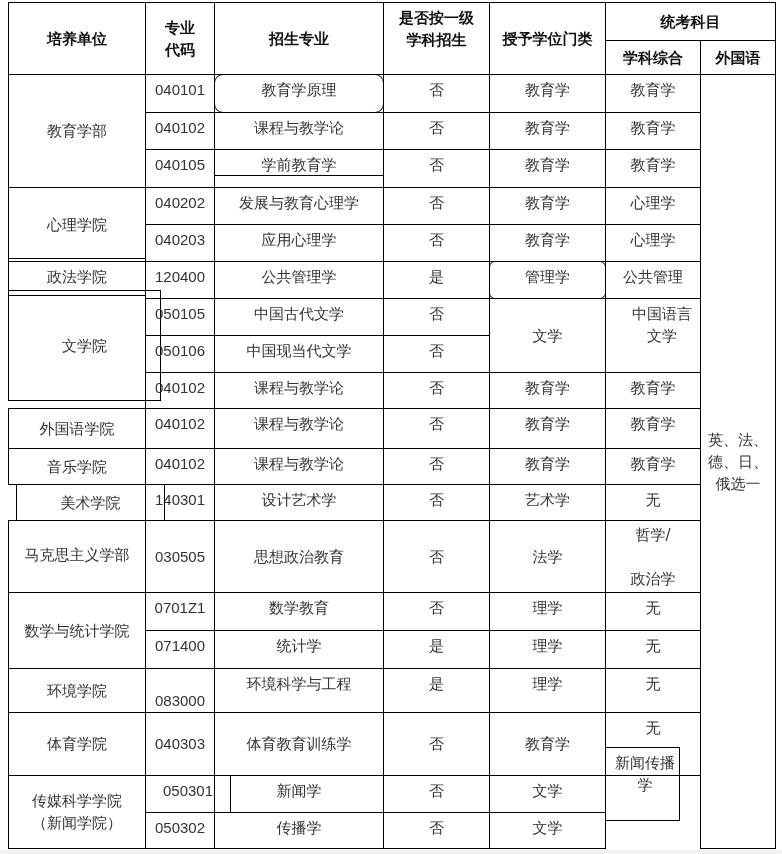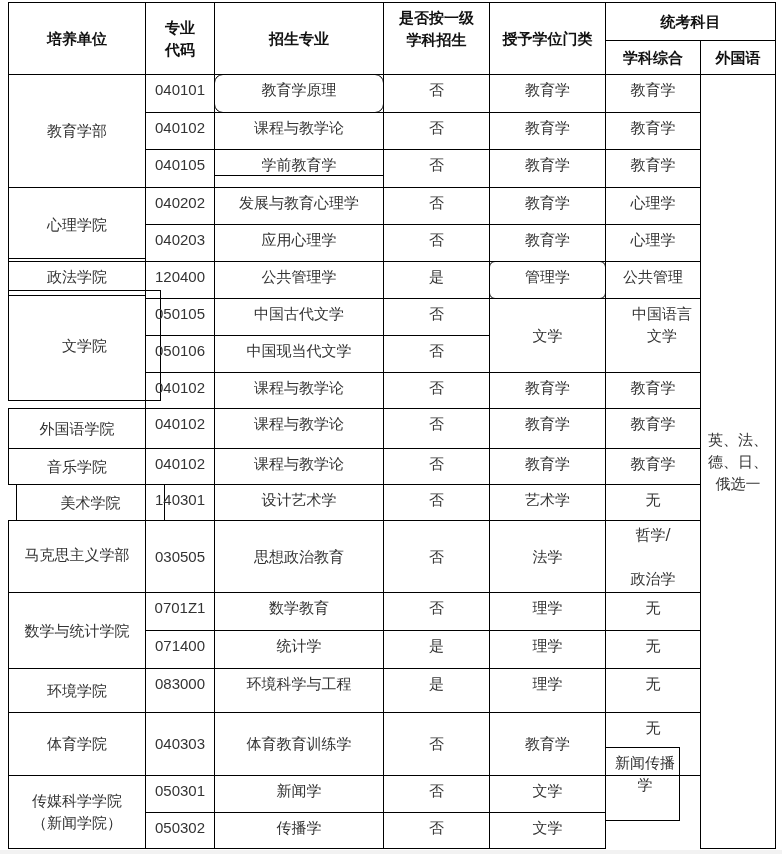--- a/index.html
+++ b/index.html
@@ -210,39 +210,39 @@
       </div>
       <div class="cell num top" style="left: 145px; top: 630px; width: 70px; height: 39px;">
         <span class="pre">071400</span>
       </div>
       <div class="cell top" style="left: 214px; top: 630px; width: 170px; height: 39px;">
         <span class="pre">统计学</span>
       </div>
       <div class="cell top" style="left: 383px; top: 630px; width: 107px; height: 39px;">
         <span class="pre">是</span>
       </div>
-      <div class="cell num top" style="left: 145px; top: 668px; width: 70px; height: 45px;">
+      <div class="cell num top" style="left: 145px; top: 668px; width: 70px; height: 45px; align-items: flex-end;">
         <span class="pre">083000</span>
       </div>
       <div class="cell top" style="left: 214px; top: 668px; width: 170px; height: 45px;">
         <span class="pre">环境科学与工程</span>
       </div>
       <div class="cell top" style="left: 383px; top: 668px; width: 107px; height: 45px;">
         <span class="pre">是</span>
       </div>
       <div class="cell num " style="left: 145px; top: 712px; width: 70px; height: 64px;">
         <span class="pre">040303</span>
       </div>
       <div class="cell " style="left: 214px; top: 712px; width: 170px; height: 64px;">
         <span class="pre">体育教育训练学</span>
       </div>
       <div class="cell " style="left: 383px; top: 712px; width: 107px; height: 64px;">
         <span class="pre">否</span>
       </div>
-      <div class="cell num top" style="left: 145px; top: 775px; width: 70px; height: 38px;">
+      <div class="cell num top" style="left: 145px; top: 775px; width: 86px; height: 38px;">
         <span class="pre">050301</span>
       </div>
       <div class="cell top" style="left: 214px; top: 775px; width: 170px; height: 38px;">
         <span class="pre">新闻学</span>
       </div>
       <div class="cell top" style="left: 383px; top: 775px; width: 107px; height: 38px;">
         <span class="pre">否</span>
       </div>
       <div class="cell num top" style="left: 145px; top: 812px; width: 70px; height: 37px;">
         <span class="pre">050302</span>

